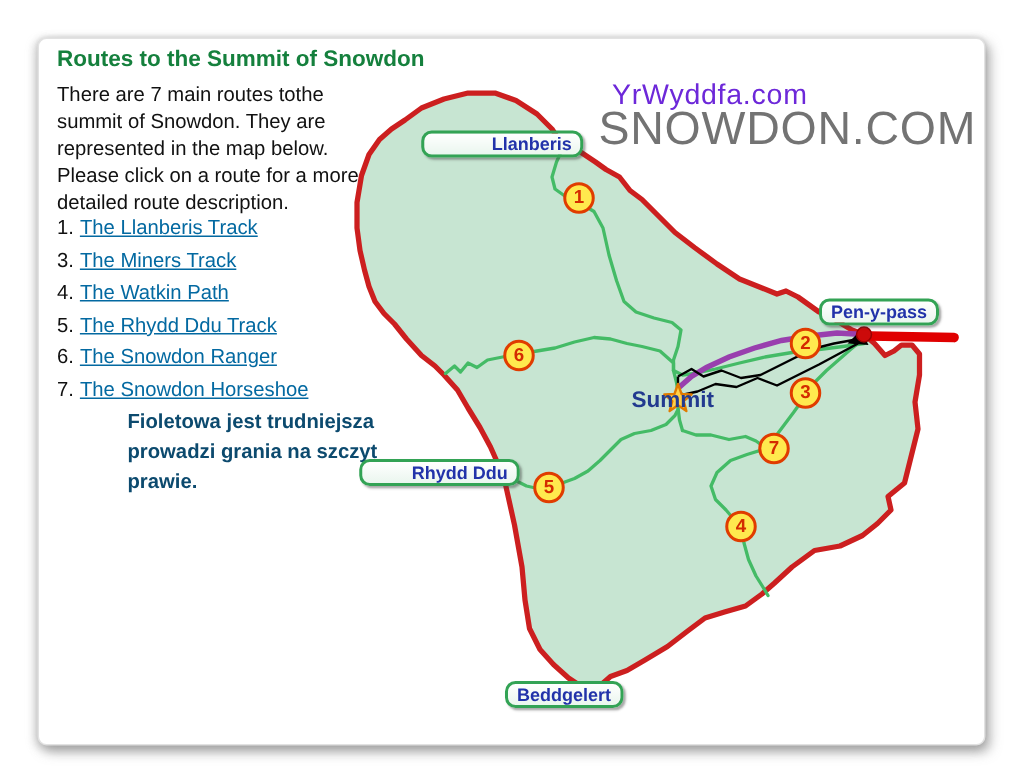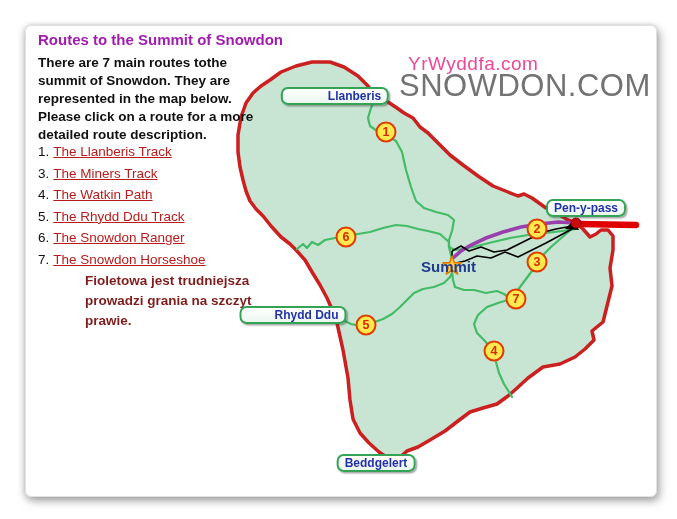--- a/index.html
+++ b/index.html
@@ -4,33 +4,33 @@
 <style>
   html,body{margin:0;padding:0;background:#ffffff;font-family:"Liberation Sans",sans-serif;}
   #stage{position:relative;width:677px;height:519px;overflow:hidden;background:#fff;}
 
   
   .card{position:absolute;left:25px;top:25px;width:630px;height:470px;background:#ffffff;
         border:1px solid #e2e2e2;border-radius:6px;z-index:0;
         box-shadow:3px 4px 8px rgba(110,110,110,.55),-2px 2px 6px rgba(150,150,150,.35),0 -1px 3px rgba(190,190,190,.3);}
 
   
-  .title{position:absolute;left:38px;top:31px;font-size:15px;font-weight:bold;color:#a21caf;z-index:3;}
+  .title{position:absolute;left:38px;top:31px;font-size:15px;font-weight:bold;color:#15803d;z-index:3;}
   .intro{position:absolute;left:38px;top:54px;font-size:13.5px;line-height:18px;color:#111;
-         white-space:pre-line;z-index:3;font-weight:bold;}
+         white-space:pre-line;z-index:3;}
   .route-list{position:absolute;left:38px;top:141px;z-index:3;font-size:13.5px;}
   .route-item{line-height:21.5px;white-space:nowrap;}
   .route-item .num{color:#111;margin-right:4px;}
-  .route-item a{color:#b91c1c;text-decoration:underline;cursor:pointer;}
+  .route-item a{color:#0369a1;text-decoration:underline;cursor:pointer;}
   .note{position:absolute;white-space:pre-line;font-weight:bold;font-size:13.5px;line-height:20px;z-index:3;}
-  .note-purple{left:85px;top:271px;color:#7f1d1d;}
+  .note-purple{left:85px;top:271px;color:#0c4a6e;}
   .note-black{left:85px;top:339px;color:#000;}
 
   
-  .wm-small{position:absolute;left:408px;top:53px;font-size:19px;color:#ec4899;z-index:3;letter-spacing:.5px;}
+  .wm-small{position:absolute;left:408px;top:53px;font-size:19px;color:#6d28d9;z-index:3;letter-spacing:.5px;}
   .wm-large{position:absolute;left:399px;top:68px;font-size:31px;color:#737373;z-index:3;letter-spacing:.5px;}
 
   
   svg.map{position:absolute;left:0;top:0;z-index:1;}
 
   
   .place{position:absolute;transform:translate(-50%,-50%);z-index:4;
          font-size:12px;font-weight:bold;color:#2233aa;text-align:center;
          background:linear-gradient(#ffffff,#eaf6ee);border:2px solid #33a355;border-radius:7px;
          padding:0 6px;line-height:14px;height:14px;white-space:nowrap;

